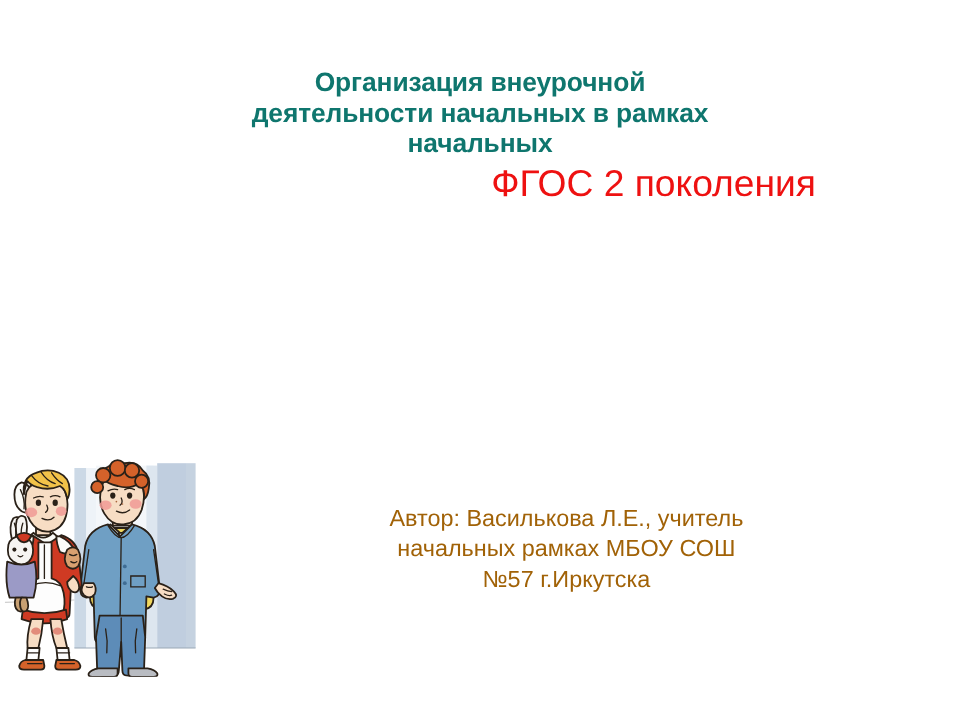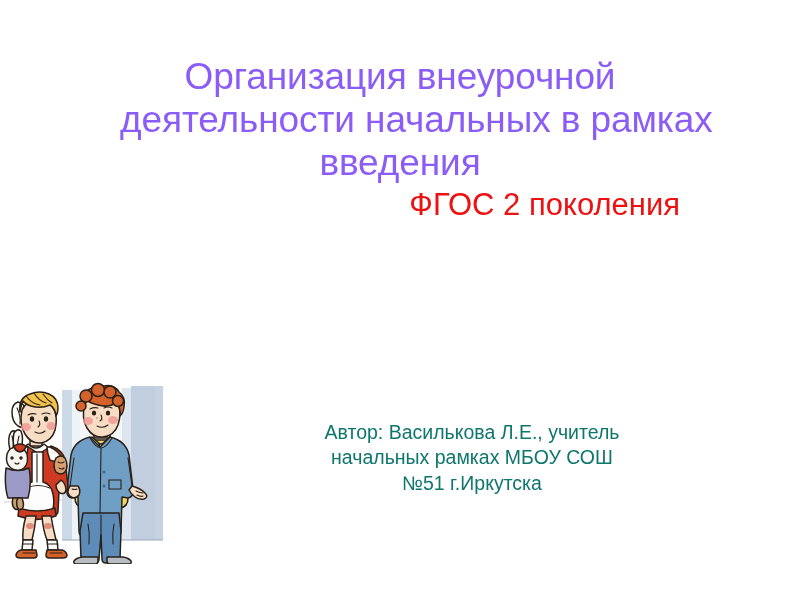--- a/index.html
+++ b/index.html
@@ -24,23 +24,23 @@
   
   .title-block {
     position: absolute;
     left: 120px;
     top: 56px;
     width: 560px;
     text-align: center;
     line-height: 1.16;
   }
   .title-line {
-    font-size: 37px;
-    font-weight: 400;
-    color: #8b5cf6;
+    font-size: 22px;
+    font-weight: 700;
+    color: #0f766e;
     letter-spacing: -0.1px;
     white-space: nowrap;
   }
   .title-accent {
     font-size: 31px;
     font-weight: 400;
     color: #ee1111;
     white-space: nowrap;
     margin-top: 2px;
     text-align: right;
@@ -48,21 +48,21 @@
 
   
   .author-block {
     position: absolute;
     left: 246px;
     top: 420px;
     width: 452px;
     text-align: center;
     line-height: 1.30;
     font-size: 19.5px;
-    color: #0f766e;
+    color: #a16207;
   }
   .author-line { display: block; }
 
   
   .illustration {
     position: absolute;
     left: 4px;
     top: 382px;
     width: 184px;
     height: 182px;
@@ -70,28 +70,28 @@
   .illustration svg { display: block; width: 100%; height: 100%; }
 </style>
 </head>
 <body>
 
 <div class="slide">
 
   <div class="title-block">
     <div class="title-line">Организация внеурочной</div>
     <div class="title-line">деятельности начальных в рамках</div>
-    <div class="title-line">введения</div>
+    <div class="title-line">начальных</div>
     <div class="title-accent">ФГОС 2 поколения</div>
   </div>
 
   <div class="author-block">
     <span class="author-line">Автор: Василькова Л.Е., учитель</span>
     <span class="author-line">начальных рамках МБОУ СОШ</span>
-    <span class="author-line">№51 г.Иркутска</span>
+    <span class="author-line">№57 г.Иркутска</span>
   </div>
 
   <div class="illustration">
     <svg viewBox="0 0 184 182" xmlns="http://www.w3.org/2000/svg">
       <defs>
         <style>
           .ol { stroke:#2a2118; stroke-width:1.5; stroke-linejoin:round; stroke-linecap:round; }
           .olt { stroke:#2a2118; stroke-width:1.1; fill:none; stroke-linecap:round; }
         </style>
       </defs>

